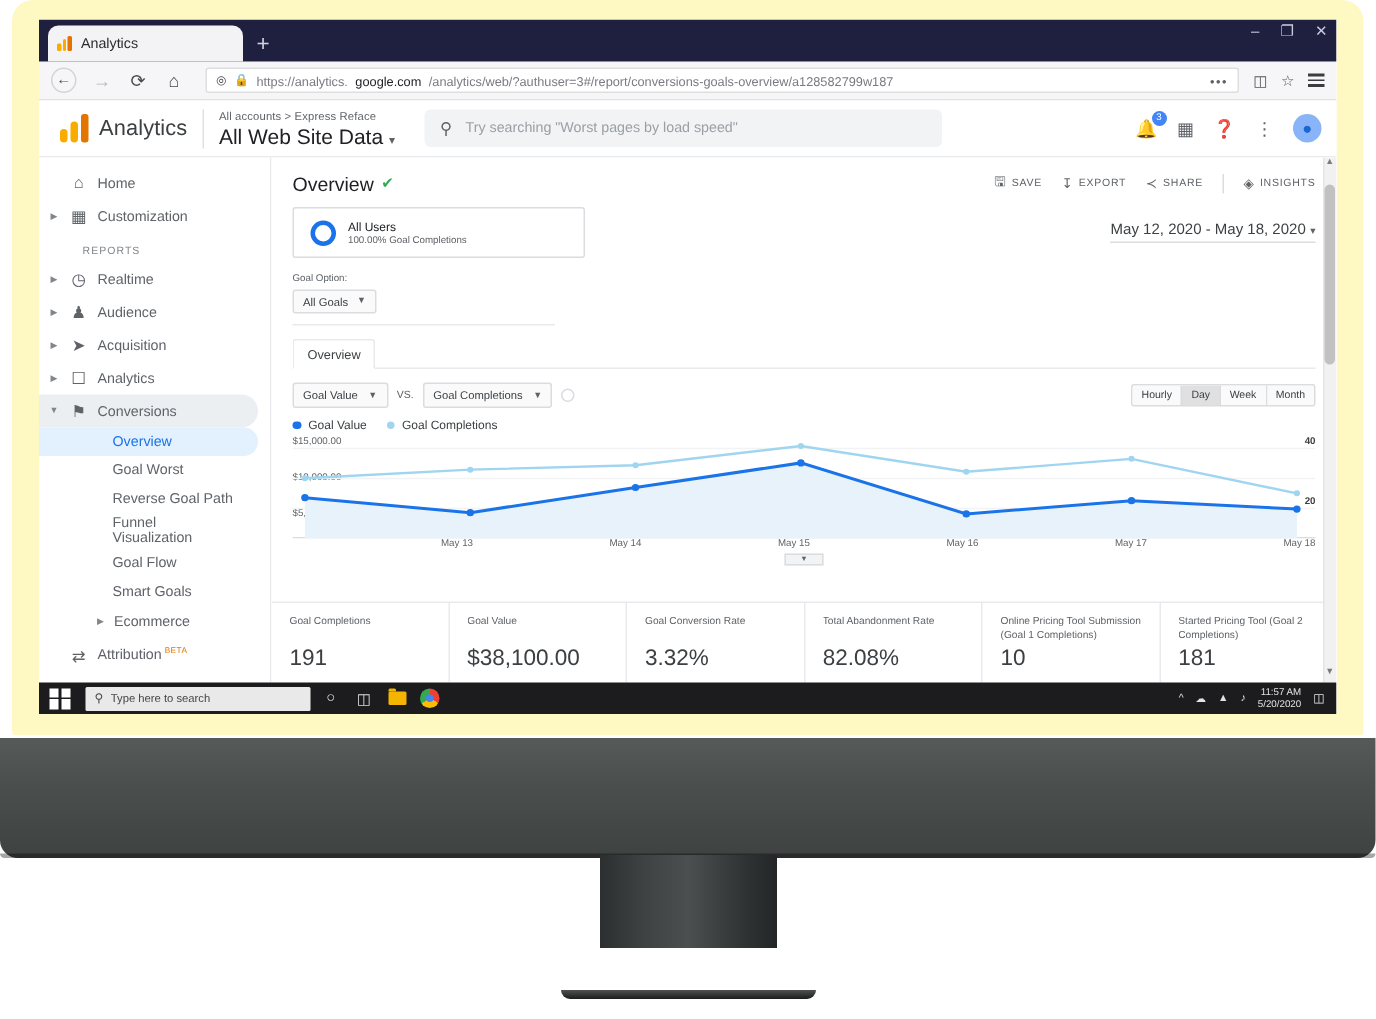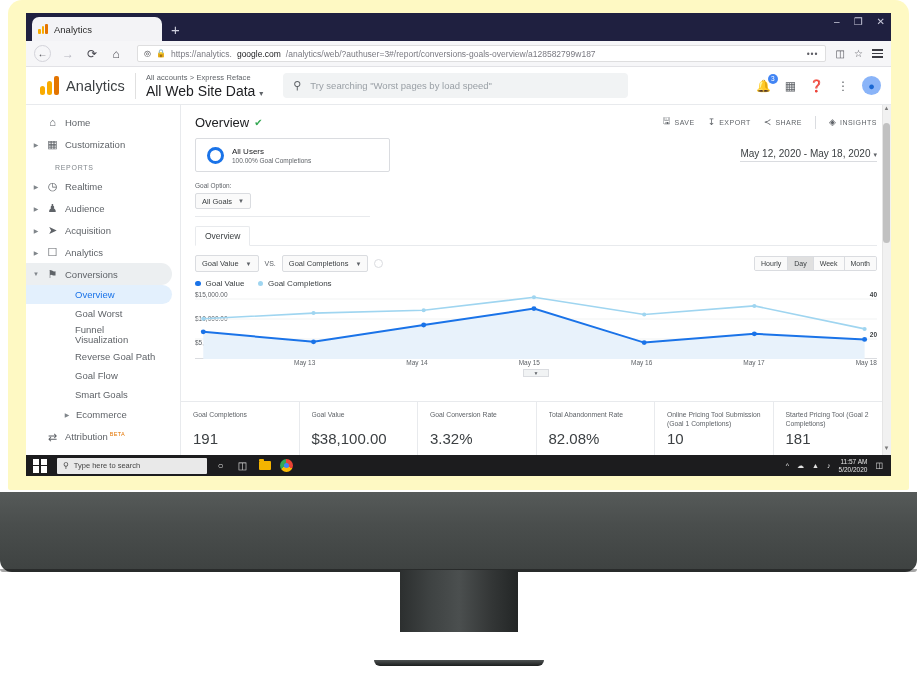--- a/index.html
+++ b/index.html
@@ -393,25 +393,25 @@
               <span class="s-lbl">Conversions</span>
             </div>
 
 
             <div class="s-leaf selected">
                   <span>Overview</span>
                 </div>
             <div class="s-leaf">
                   <span>Goal Worst</span>
                 </div>
+            <div class="s-leaf">
+                  <span>Reverse Goal Path</span>
+                </div>
             <div class="s-leaf two">
                   <span style="width:55px;">Funnel Visualization</span>
-                </div>
-            <div class="s-leaf">
-                  <span>Reverse Goal Path</span>
                 </div>
             <div class="s-leaf">
                   <span>Goal Flow</span>
                 </div>
             <div class="s-leaf">
                   <span>Smart Goals</span>
                 </div>
 
             <div class="s-sub" style="padding-left:37px;">
               <span class="s-arrow">▶</span>

